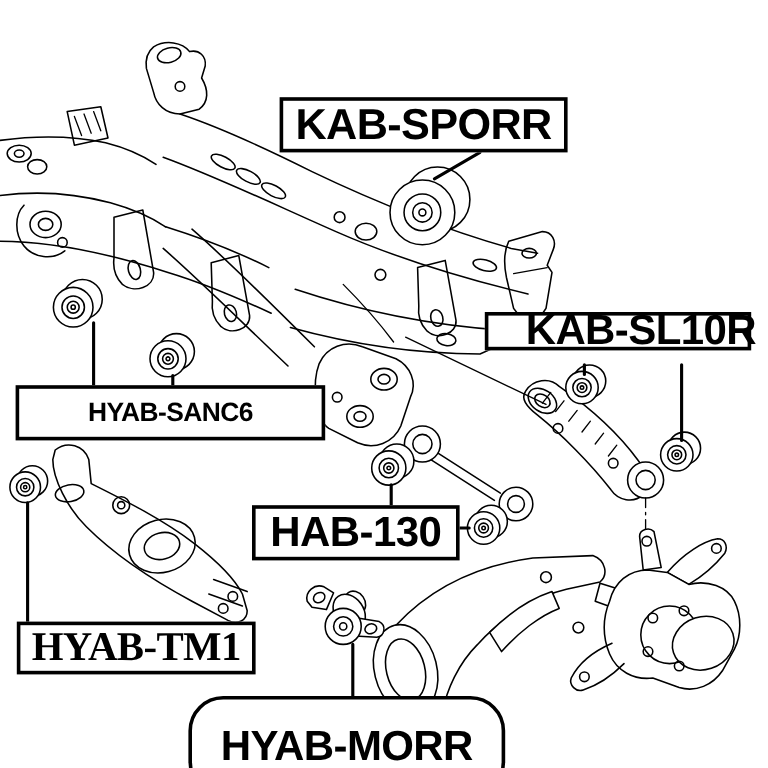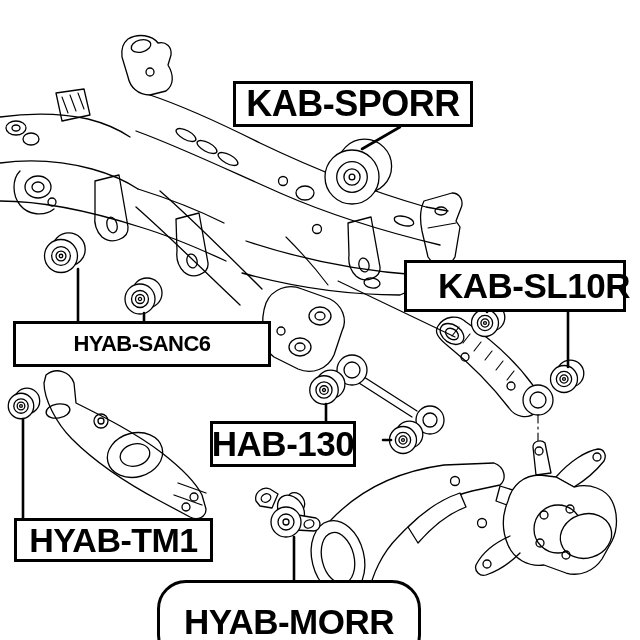--- a/index.html
+++ b/index.html
@@ -187,33 +187,33 @@
       <line class="leader" x1="383" y1="409" x2="391" y2="409"></line>
       <line class="leader" x1="23" y1="487" x2="23" y2="388"></line>
       <line class="leader" x1="294" y1="549" x2="294" y2="506"></line>
     </g>
   </svg>
 
   <div class="part-label" style="left:233px;top:50px;width:240px;height:46px;font-size:36px;">
     <span class="ln">KAB-SPORR</span>
   </div>
 
-  <div class="part-label" style="left:404px;top:229px;width:222px;height:52px;font-size:35px;padding-left:38px;">
+  <div class="part-label" style="left:404px;top:229px;width:222px;height:32px;font-size:35px;padding-left:38px;">
     <span class="ln">KAB-SL10R</span>
   </div>
 
   <div class="part-label" style="left:13px;top:290px;width:258px;height:46px;font-size:22px;">
     <span class="ln">HYAB-SANC6</span>
   </div>
 
-  <div class="part-label" style="left:210px;top:390px;width:146px;height:46px;font-size:35px;">
+  <div class="part-label" style="left:210px;top:390px;width:173px;height:46px;font-size:35px;">
     <span class="ln">HAB-130</span>
   </div>
 
-  <div class="part-label" style="left:14px;top:487px;width:199px;height:44px;font-size:34px;">
+  <div class="part-label" style="left:14px;top:487px;width:199px;height:44px;font-size:34px;font-family:Liberation Serif, serif;">
     <span class="ln">HYAB-TM1</span>
   </div>
 
   <div class="part-label" style="left:157px;top:549px;width:264px;height:84px;font-size:35px;border-radius:29px;">
     <span class="ln">HYAB-MORR</span>
   </div>
 
 </div>
 
 </body></html>

